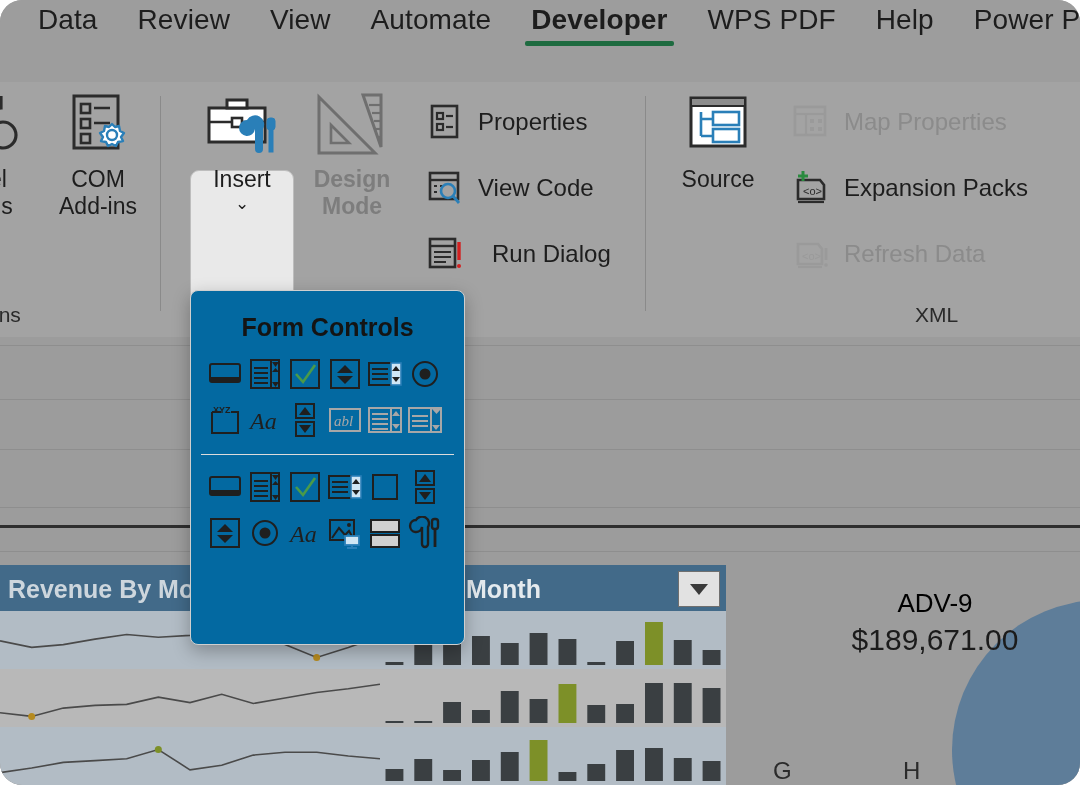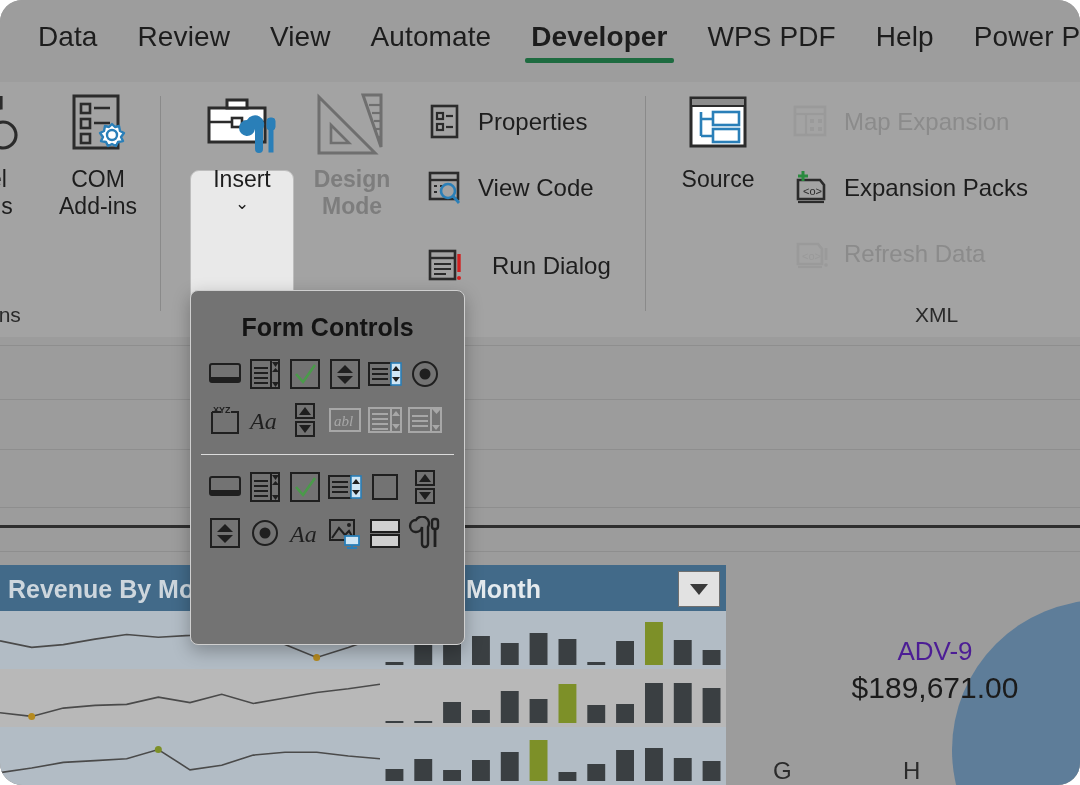--- a/index.html
+++ b/index.html
@@ -21,21 +21,21 @@
     overflow: hidden;
   }
 
   
   .tabstrip {
     position: absolute;
     left: 0; top: 0;
     width: 1080px; height: 82px;
     background: #9d9d9d;
     display: flex;
-    align-items: center;
+    align-items: flex-start;
     padding-left: 18px;
   }
   .tab {
     position: relative;
     font-size: 28px;
     color: #1d1d1d;
     letter-spacing: .1px;
     padding: 4px 20px 12px 20px;
     white-space: nowrap;
   }
@@ -164,37 +164,37 @@
 
   .spark { position: absolute; left: 0; top: 0; width: 380px; height: 58px; }
   .bars  { position: absolute; left: 380px; top: 0; width: 346px; height: 58px; }
 
   
   .kpi {
     position: absolute;
     left: 790px; top: 588px;
     width: 290px; text-align: center;
   }
-  .kpi-name { font-size: 26px; color: #4c1d95; font-weight: normal; margin-top: 48px; }
+  .kpi-name { font-size: 26px; color: #000000; font-weight: normal; }
   .kpi-val  { font-size: 30px; color: #1b1b1b; margin-top: 4px; }
 
   .donut {
     position: absolute;
     left: 952px; top: 600px;
     width: 300px; height: 300px;
     border-radius: 50%;
     background: #5e7d99;
   }
 
   
   .flyout {
     position: absolute;
     left: 190px; top: 290px;
     width: 275px; height: 355px;
-    background: #737373;
+    background: #0369a1;
     border: 1px solid #cfcfcf;
     border-radius: 8px;
     box-shadow: 0 6px 18px rgba(0,0,0,.28);
     z-index: 50;
   }
   .fly-title {
     text-align: center;
     font-size: 25px; font-weight: bold; color: #141414;
     margin-top: 22px;
   }
@@ -409,21 +409,21 @@
             <line x1="10" y1="18" x2="20" y2="18"></line>
             <line x1="10" y1="24" x2="17" y2="24"></line>
           </g>
           <circle cx="24" cy="23" r="7" fill="none" stroke="#2a7fb8" stroke-width="2.6"></circle>
           <line x1="29" y1="28" x2="35" y2="35" stroke="#2a7fb8" stroke-width="2.8"></line>
         </svg>
       </span>
       <span class="ilbl">View Code</span>
     </div>
 
-    <div class="smallitem" style="left:424px; top:164px;gap:28px;">
+    <div class="smallitem" style="left:424px; top:152px;gap:28px;">
       <span>
         <svg width="40" height="40" viewBox="0 0 40 40">
           <rect x="6" y="5" width="25" height="28" fill="none" stroke="#2b2b2b" stroke-width="2.6"></rect>
           <line x1="6" y1="12" x2="31" y2="12" stroke="#2b2b2b" stroke-width="2.4"></line>
           <g stroke="#2b2b2b" stroke-width="2">
             <line x1="10" y1="18" x2="27" y2="18"></line>
             <line x1="10" y1="23" x2="27" y2="23"></line>
             <line x1="10" y1="28" x2="22" y2="28"></line>
           </g>
           <line x1="35" y1="8" x2="35" y2="26" stroke="#d22020" stroke-width="3.4"></line>
@@ -451,21 +451,21 @@
         <svg width="40" height="40" viewBox="0 0 40 40">
           <rect x="5" y="5" width="30" height="28" fill="none" stroke="#9a9a9a" stroke-width="2.6"></rect>
           <line x1="5" y1="12" x2="35" y2="12" stroke="#9a9a9a" stroke-width="2.2"></line>
           <line x1="16" y1="12" x2="16" y2="33" stroke="#9a9a9a" stroke-width="2.2"></line>
           <rect x="20" y="17" width="4" height="4" fill="#9a9a9a"></rect>
           <rect x="28" y="17" width="4" height="4" fill="#9a9a9a"></rect>
           <rect x="20" y="25" width="4" height="4" fill="#9a9a9a"></rect>
           <rect x="28" y="25" width="4" height="4" fill="#9a9a9a"></rect>
         </svg>
       </span>
-      <span class="ilbl">Map Expansion</span>
+      <span class="ilbl">Map Properties</span>
     </div>
 
     <div class="smallitem" style="left:790px; top:86px;">
       <span>
         <svg width="40" height="40" viewBox="0 0 40 40">
           <path d="M10 12 L30 12 L34 17 L34 31 L8 31 L8 12 Z" fill="none" stroke="#2b2b2b" stroke-width="2.6"></path>
           <text x="13" y="27" font-family="Liberation Sans, sans-serif" font-size="11" fill="#2b2b2b">&lt;o&gt;</text>
           <line x1="8" y1="34" x2="34" y2="34" stroke="#2b2b2b" stroke-width="2.2"></line>
           <g stroke="#2a8a3f" stroke-width="3">
             <line x1="8" y1="8" x2="18" y2="8"></line>

